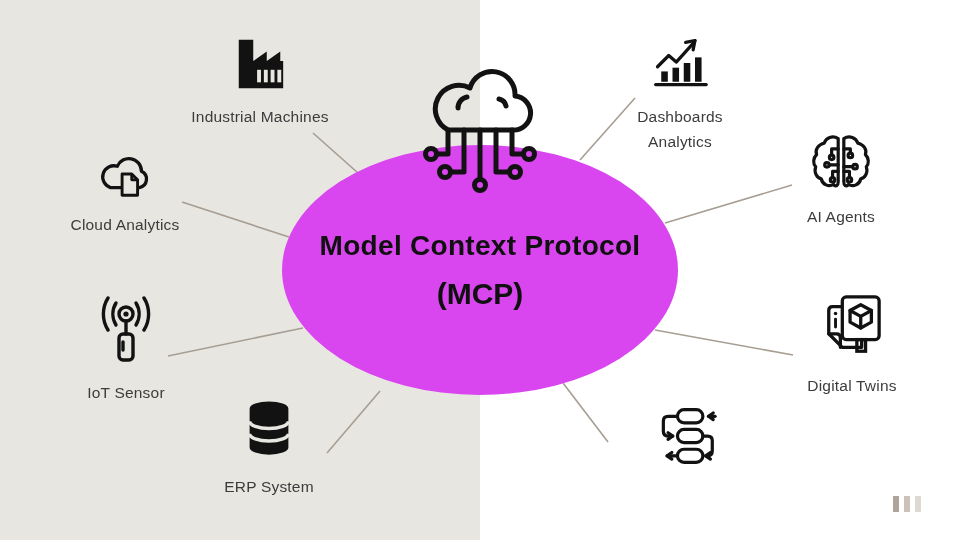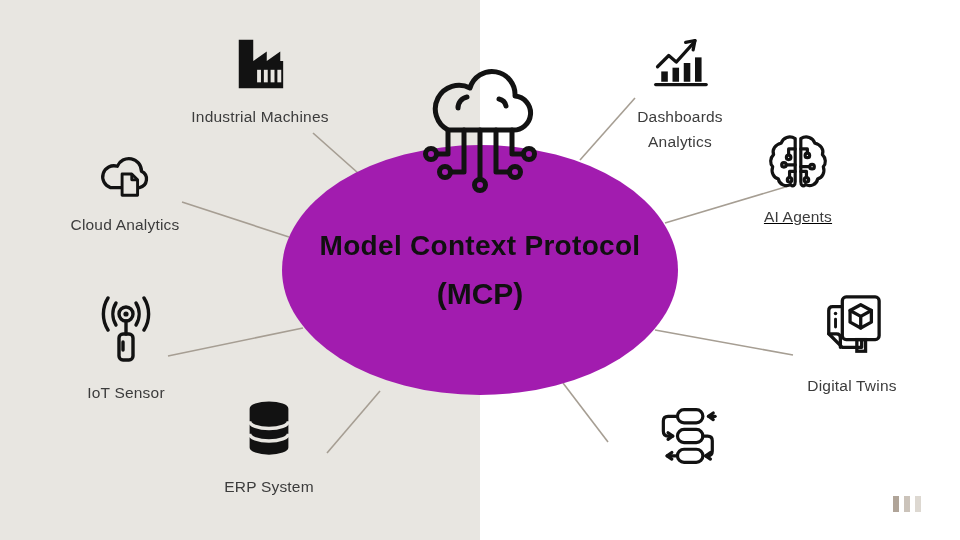--- a/index.html
+++ b/index.html
@@ -46,21 +46,21 @@
   <line x1="313" y1="133" x2="358" y2="173"></line>
   <line x1="182" y1="202" x2="289" y2="237"></line>
   <line x1="168" y1="356" x2="303" y2="328"></line>
   <line x1="327" y1="453" x2="380" y2="391"></line>
   <line x1="635" y1="98" x2="580" y2="160"></line>
   <line x1="665" y1="223" x2="792" y2="185"></line>
   <line x1="655" y1="330" x2="793" y2="355"></line>
   <line x1="563" y1="383" x2="608" y2="442"></line>
 </svg>
 
-<div class="ellipse" style="background: #a21caf;">
+<div class="ellipse" style="background: #d946ef;">
   <div class="t1">Model Context Protocol</div>
   <div class="t2">(MCP)</div>
 </div>
 
 <div class="hub-icon">
   <svg width="120" height="138" viewBox="0 0 120 138">
     <g stroke="#121212" stroke-width="5" fill="none" stroke-linecap="round" stroke-linejoin="round">
       <path d="M28 72 H92 A17 17 0 0 0 95 38 A23 23 0 0 0 50 30 A19 19 0 0 0 28 72 Z"></path>
       <path d="M38 50 A11 11 0 0 1 47 39"></path>
       <path d="M79 41 A9 9 0 0 1 86 48"></path>
@@ -154,21 +154,21 @@
         <path d="M48 6 L46 16"></path>
       </g>
     </svg>
   </span>
   <div class="label">
     <div>Dashboards</div>
     <div>Analytics</div>
   </div>
 </div>
 
-<div class="node" style="left:688px;top:132px;text-decoration:underline;">
+<div class="node" style="left:731px;top:132px;">
   <span class="icon">
     <svg width="60" height="60" viewBox="0 0 64 62">
       <g class="ico" stroke-width="3.2">
         <path d="M29 6 C23 2 16 5 14 11 C8 12 4 18 6 23 C2 27 2 33 5 36 C3 42 6 48 11 49 C12 55 19 58 24 55 C27 58 29 56 29 52 V6 Z"></path>
         <path d="M35 6 C41 2 48 5 50 11 C56 12 60 18 58 23 C62 27 62 33 59 36 C61 42 58 48 53 49 C52 55 45 58 40 55 C37 58 35 56 35 52 V6 Z"></path>
       </g>
       <g class="ico" stroke-width="2.4">
         <path d="M29 17 h-7 v6"></path>
         <circle cx="22" cy="26" r="2.4"></circle>
         <path d="M29 34 h-9"></path>

